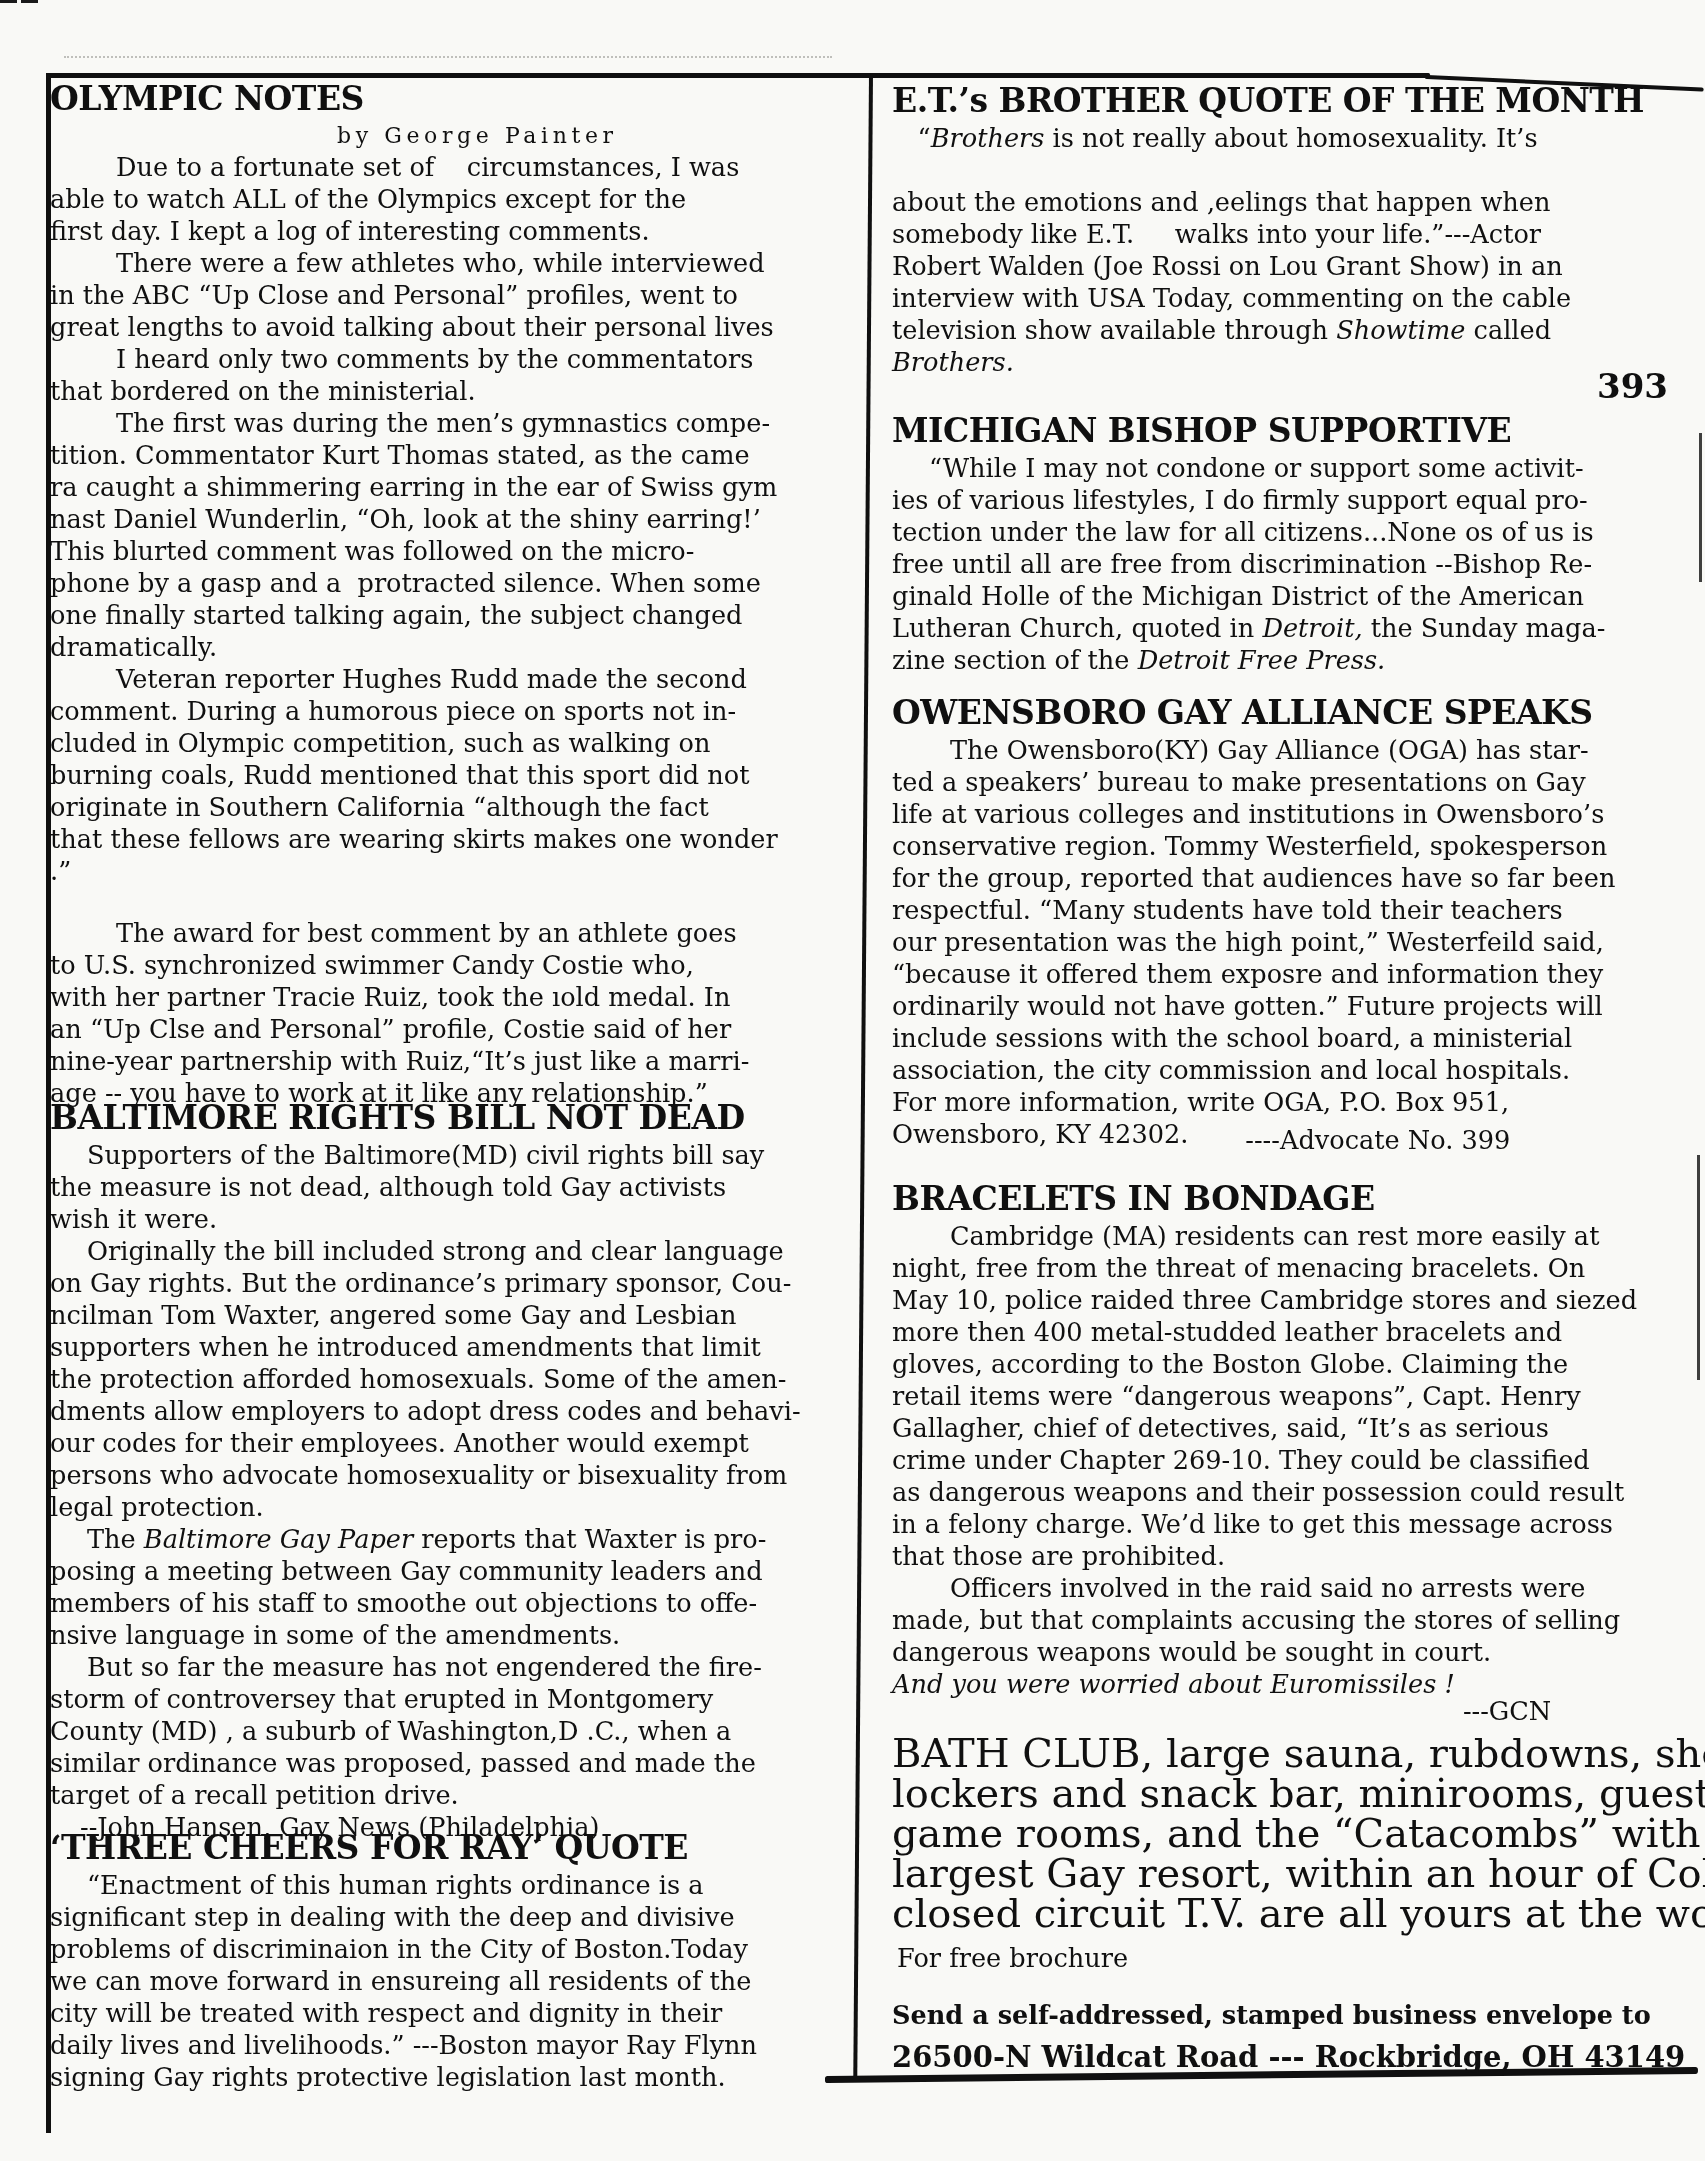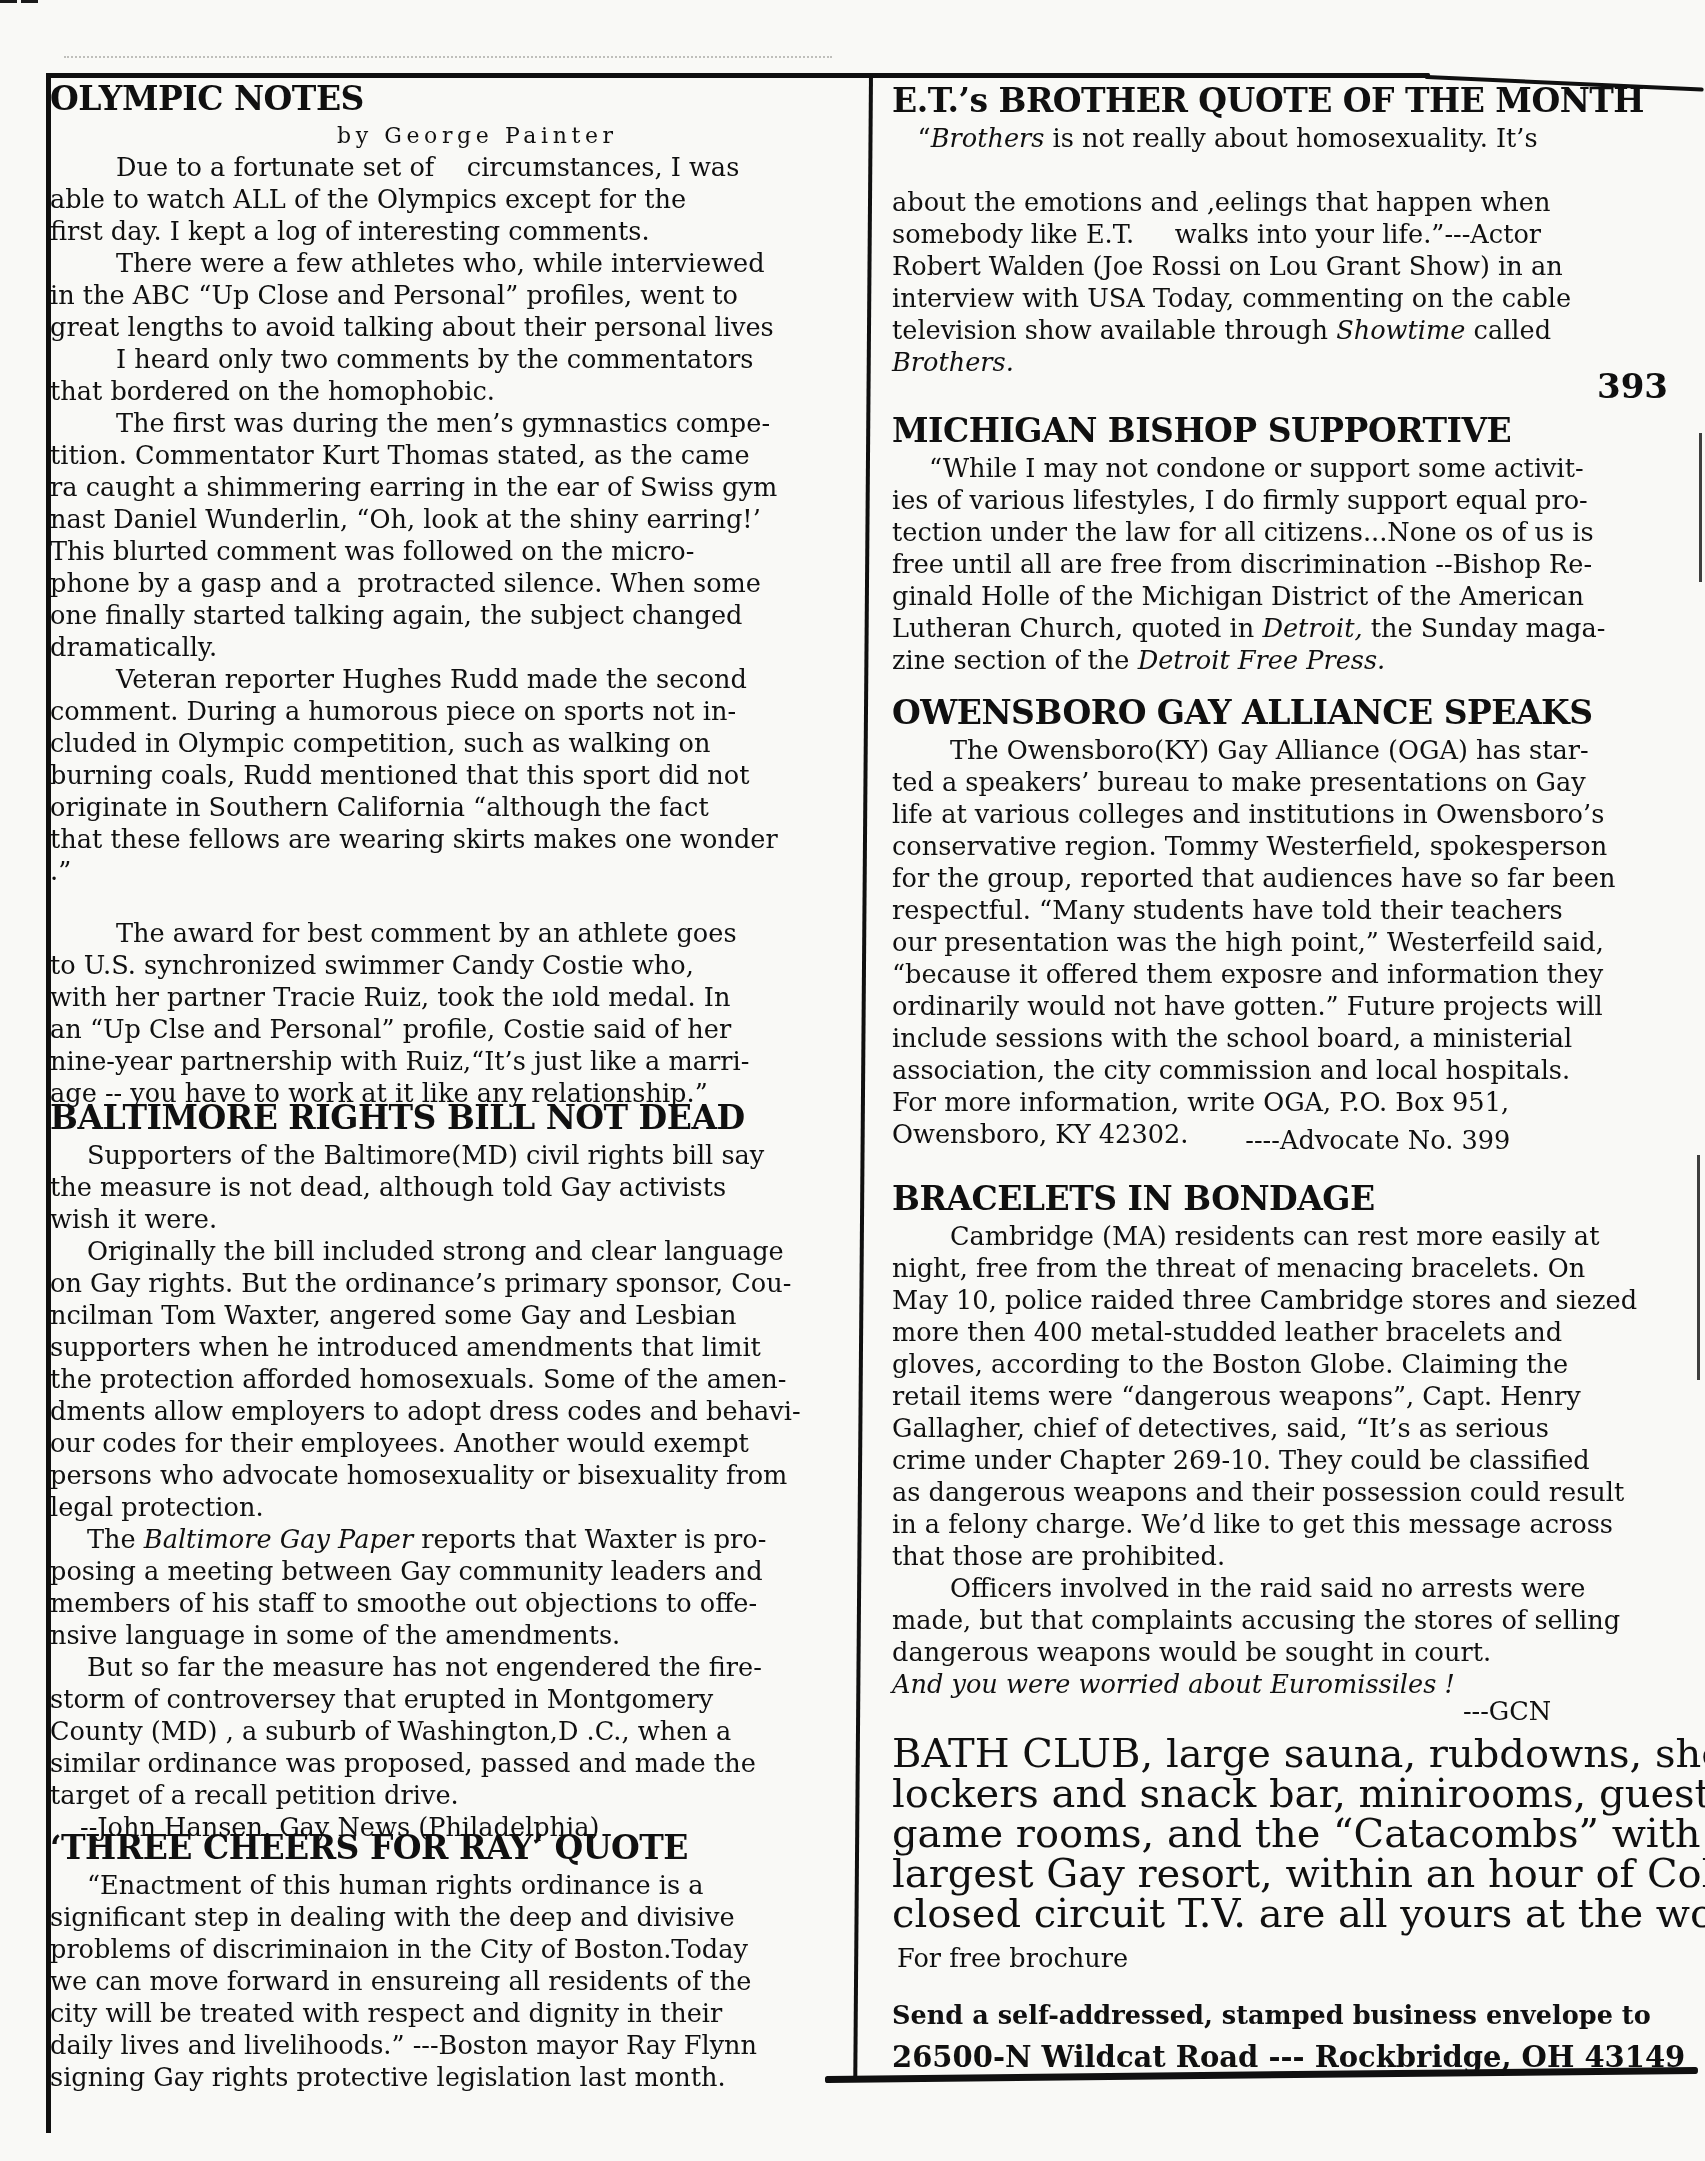--- a/index.html
+++ b/index.html
@@ -106,21 +106,21 @@
           <div class="line">able to watch ALL of the Olympics except for the</div>
           <div class="line">first day. I kept a log of interesting comments.</div>
         </div>
         <div class="para ind-lg">
           <div class="line">There were a few athletes who, while interviewed</div>
           <div class="line">in the ABC “Up Close and Personal” profiles, went to</div>
           <div class="line">great lengths to avoid talking about their personal lives</div>
         </div>
         <div class="para ind-lg">
           <div class="line">I heard only two comments by the commentators</div>
-          <div class="line">that bordered on the homophobic.</div>
+          <div class="line">that bordered on the ministerial.</div>
         </div>
         <div class="para ind-lg">
           <div class="line">The first was during the men’s gymnastics compe-</div>
           <div class="line">tition. Commentator Kurt Thomas stated, as the came</div>
           <div class="line">ra caught a shimmering earring in the ear of Swiss gym</div>
           <div class="line">nast Daniel Wunderlin, “Oh, look at the shiny earring!’</div>
           <div class="line">This blurted comment was followed on the micro-</div>
           <div class="line">phone by a gasp and a  protracted silence. When some</div>
           <div class="line">one finally started talking again, the subject changed</div>
           <div class="line">dramatically.</div>

